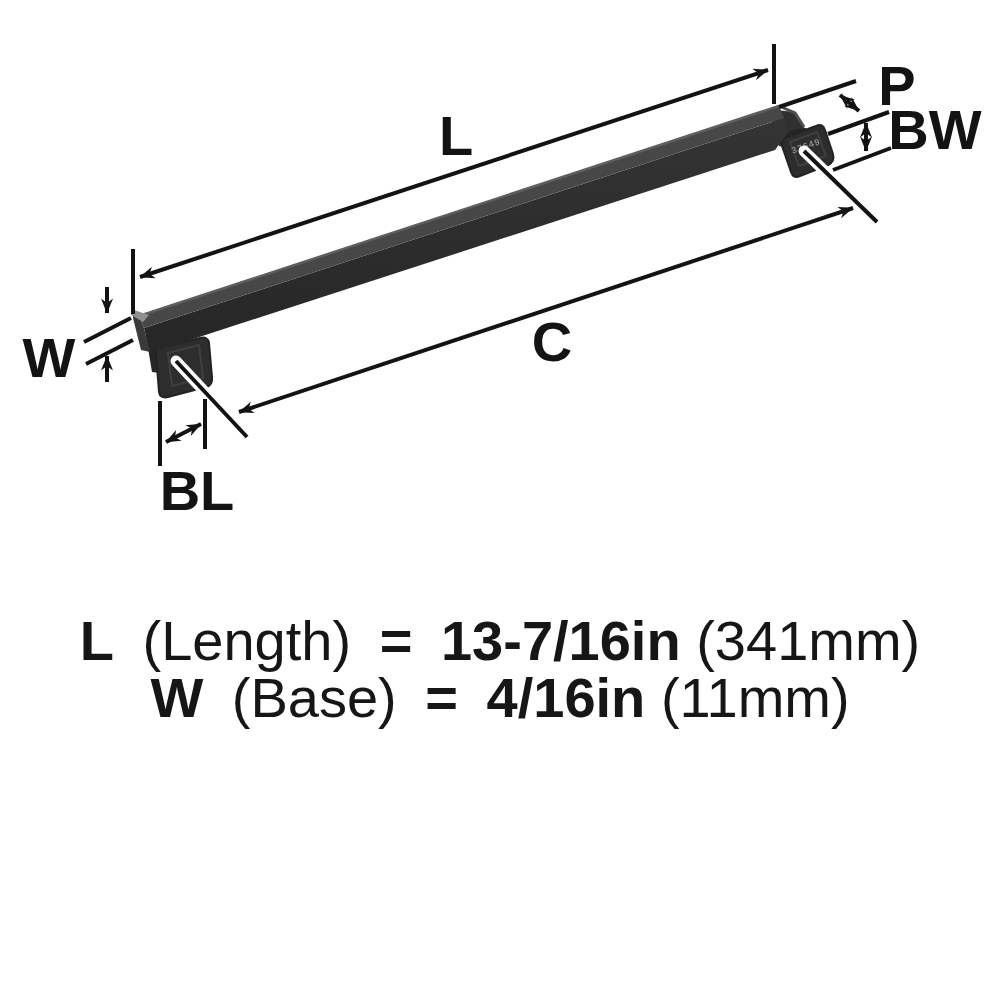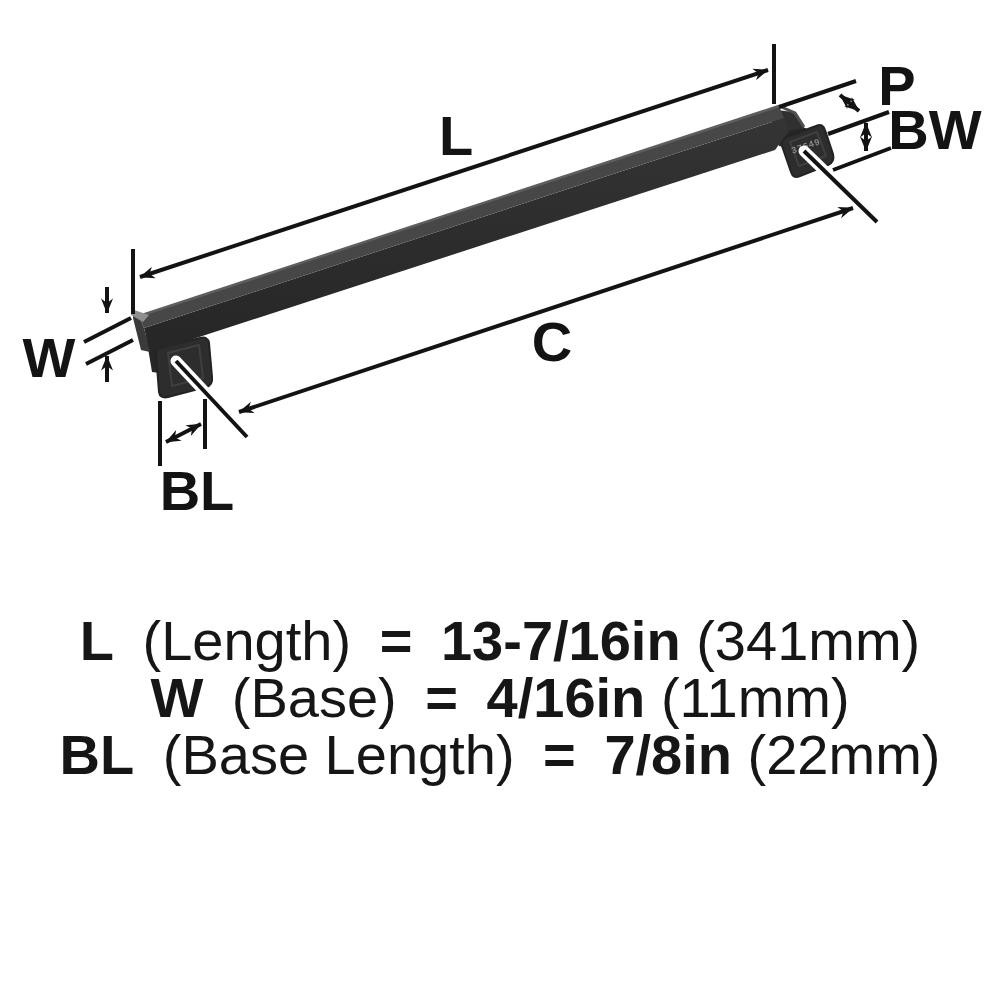--- a/index.html
+++ b/index.html
@@ -109,21 +109,14 @@
       <span class="b gap">13-7/16in</span>
       <span class="r">(341mm)</span>
     </div>
     <div class="spec-line">
       <span class="b">W</span>
       <span class="r gap">(Base)</span>
       <span class="b gap">=</span>
       <span class="b gap">4/16in</span>
       <span class="r">(11mm)</span>
     </div>
-    <div class="spec-line">
-      <span class="b">BL</span>
-      <span class="r gap">(Base Length)</span>
-      <span class="b gap">=</span>
-      <span class="b gap">7/8in</span>
-      <span class="r">(22mm)</span>
-    </div>
   </div>
 </div>
 
 </body></html>

